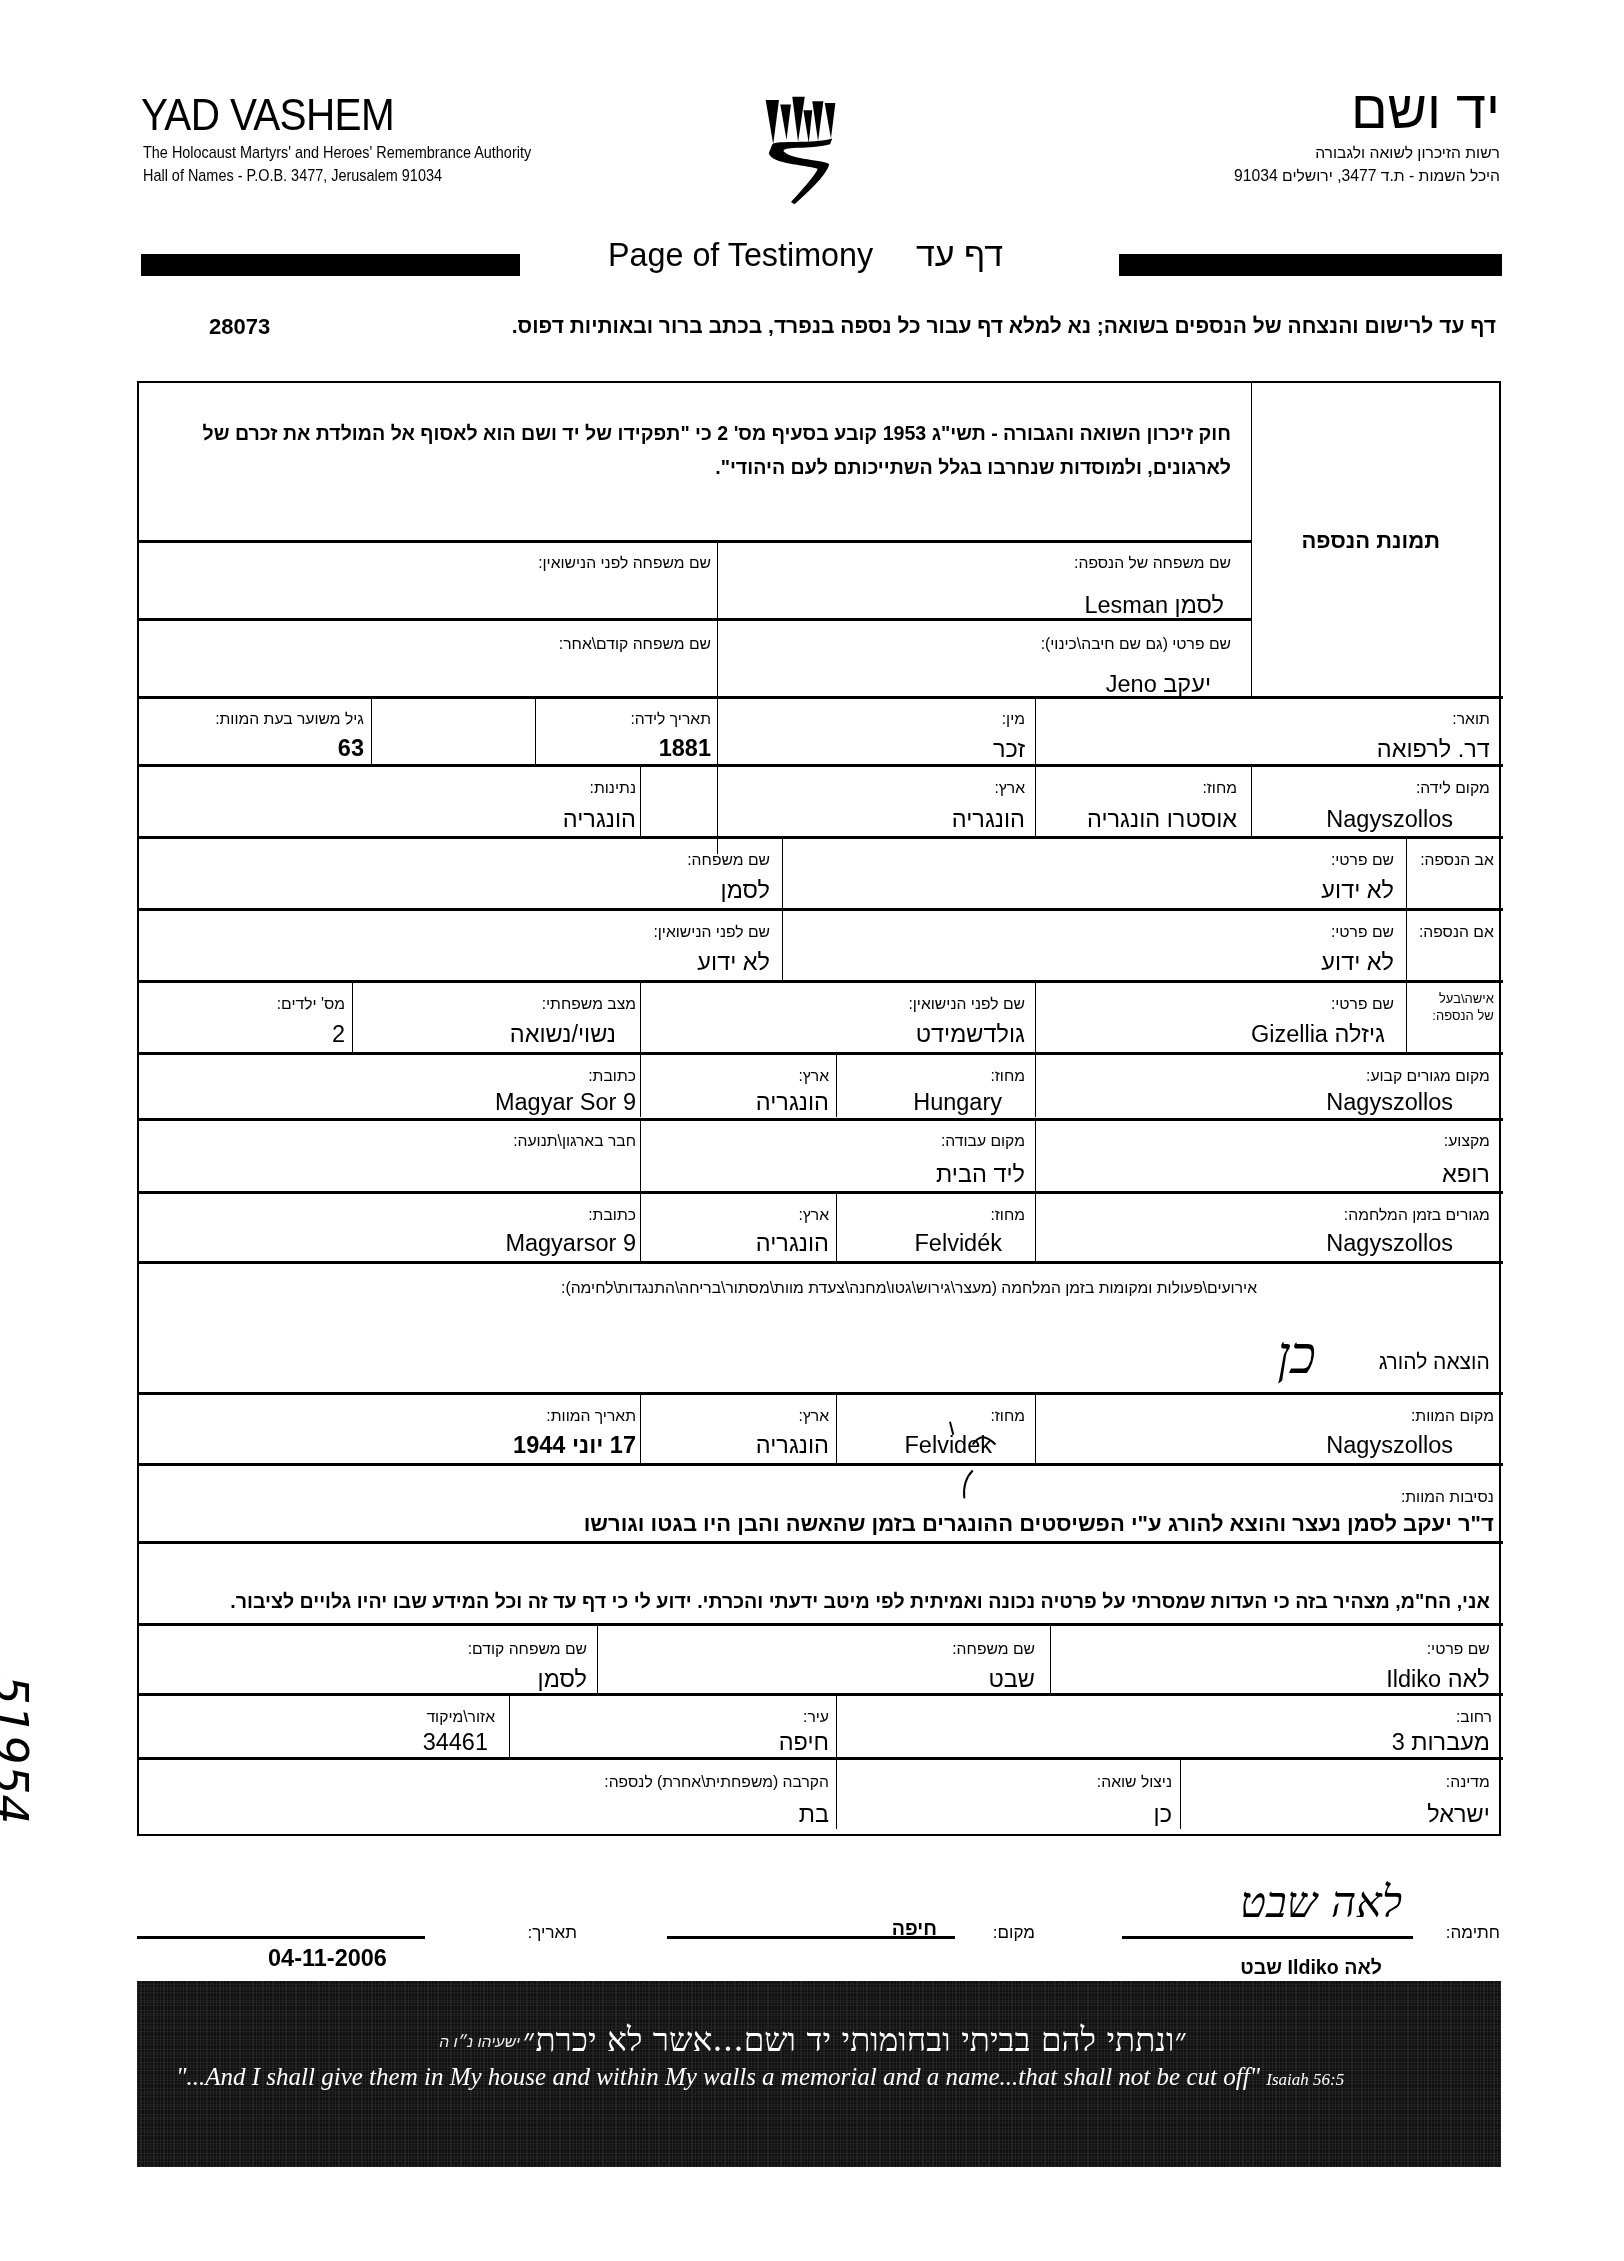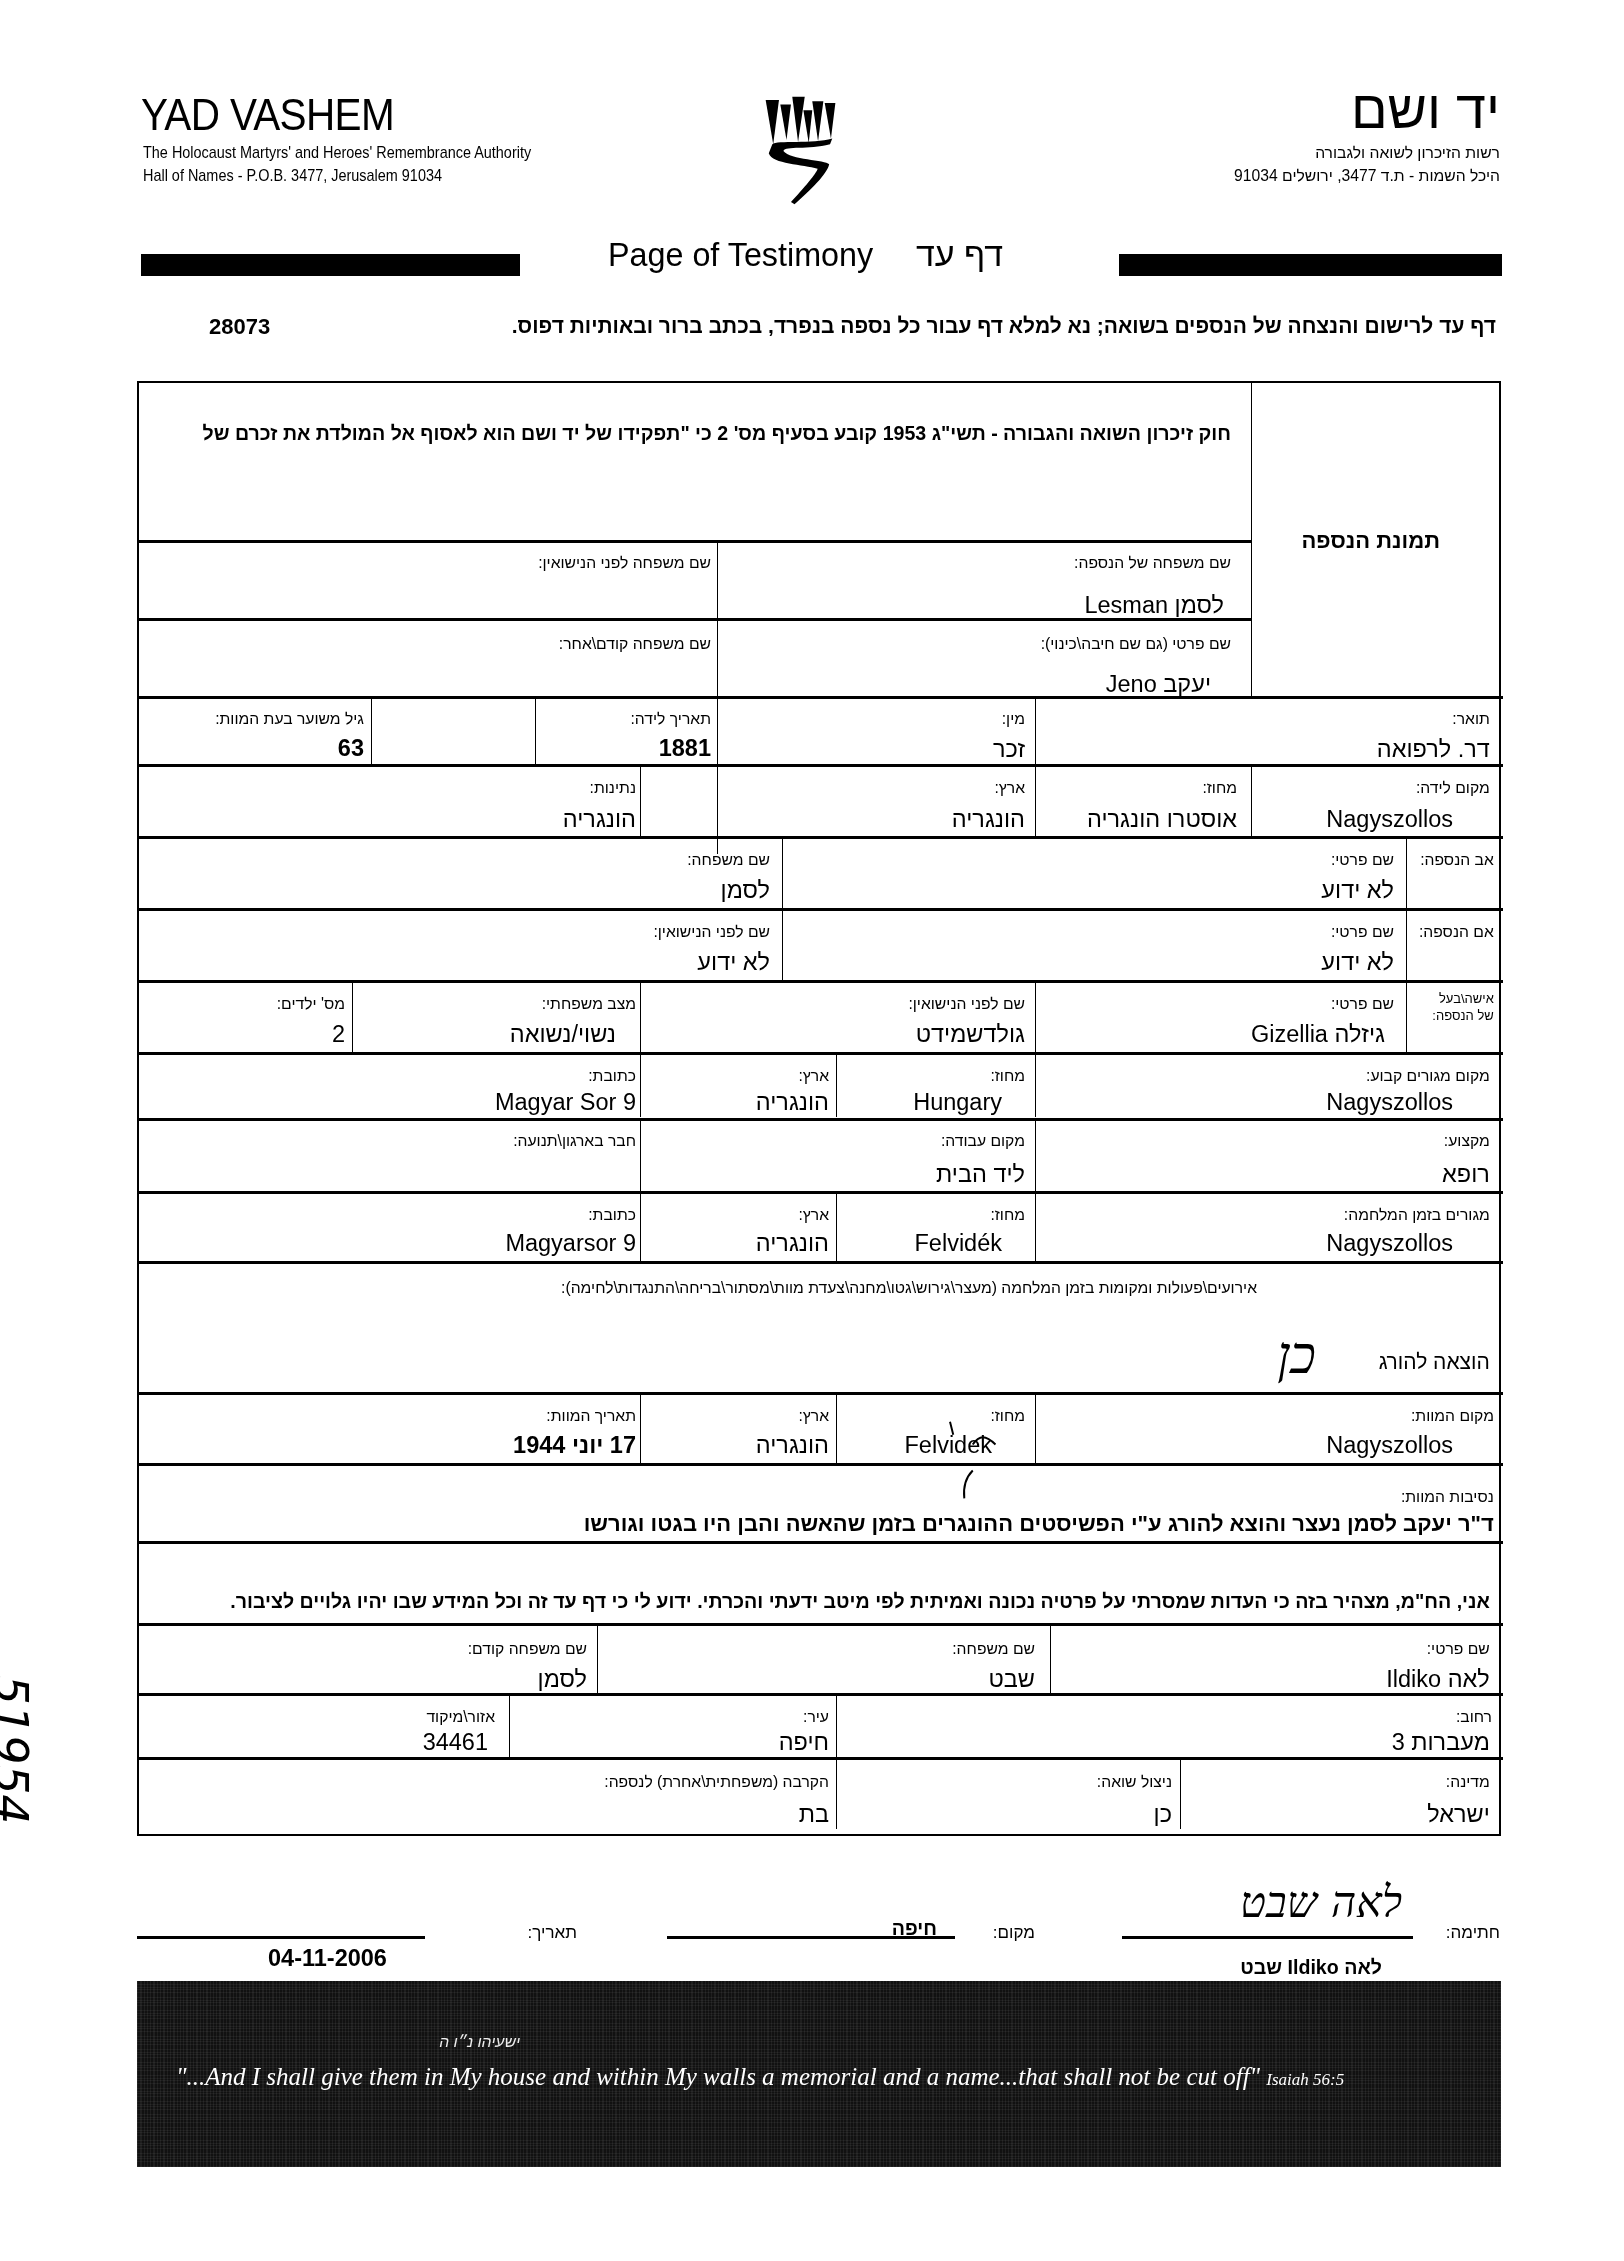--- a/index.html
+++ b/index.html
@@ -63,20 +63,21 @@
 <div class="abs title" style="left:608px; transform:scaleX(0.95); transform-origin:left top;">Page of Testimony</div>
 <div class="abs title rtl" style="left:916px;">דף עד</div>
 
 <div class="abs form-note rtl">דף עד לרישום והנצחה של הנספים בשואה; נא למלא דף עבור כל נספה בנפרד, בכתב ברור ובאותיות דפוס.</div>
 <div class="abs form-no">28073</div>
 
 <div class="abs tbl">
 
   <div class="law" style="right:268px; top:33px; width:1086px;">
     <div>חוק זיכרון השואה והגבורה - תשי"ג 1953 קובע בסעיף מס' 2 כי "תפקידו של יד ושם הוא לאסוף אל המולדת את זכרם של</div>
+    <div>לארגונים, ולמוסדות שנחרבו בגלל השתייכותם לעם היהודי".</div>
   </div>
 
   <div class="vline" style="left:1112px; top:0; height:314px;"></div>
   <div class="lbl" style="right:59px; top:145px; font-size:22px; font-weight:bold;">תמונת הנספה</div>
   <div class="abs" style="left:1113px; top:0; width:249px; height:314px;"></div>
 
   <div class="hline" style="left:0; top:157px; width:1112px;"></div>
   <div class="vline" style="left:578px; top:157px; height:314px;"></div>
   <div class="lbl" style="right:268px; top:171px;">שם משפחה של הנספה:</div>
   <div class="val" style="right:275px; top:209px;">לסמן  Lesman</div>
@@ -249,20 +250,21 @@
 
 <div class="abs lbl" style="right:589px; top:1923px; font-size:17px;">מקום:</div>
 <div class="sig-line" style="left:667px; top:1936px; width:288px;"></div>
 <div class="abs val" style="right:687px; top:1917px; font-size:19.6px; font-weight:bold;">חיפה</div>
 
 <div class="abs lbl" style="right:1047px; top:1923px; font-size:17px;">תאריך:</div>
 <div class="sig-line" style="left:137px; top:1936px; width:288px;"></div>
 <div class="abs val" style="left:268px; top:1913px; font-size:23.5px; font-weight:bold; direction:ltr; text-align:left;margin-top:32px;">04-11-2006</div>
 
 <div class="abs banner">
+  <div class="banner-he">״ונתתי להם בביתי ובחומותי יד ושם...אשר לא יכרת״</div>
   <div class="banner-he-src" style="right:981px;">ישעיהו נ״ו ה</div>
   <div class="banner-en">
     <span>"...And I shall give them in My house and within My walls a memorial and a name...that shall not be cut off"</span>
     <span class="banner-en-src">Isaiah 56:5</span>
   </div>
 </div>
 
 <div class="abs side-no">51954</div>
 
 

